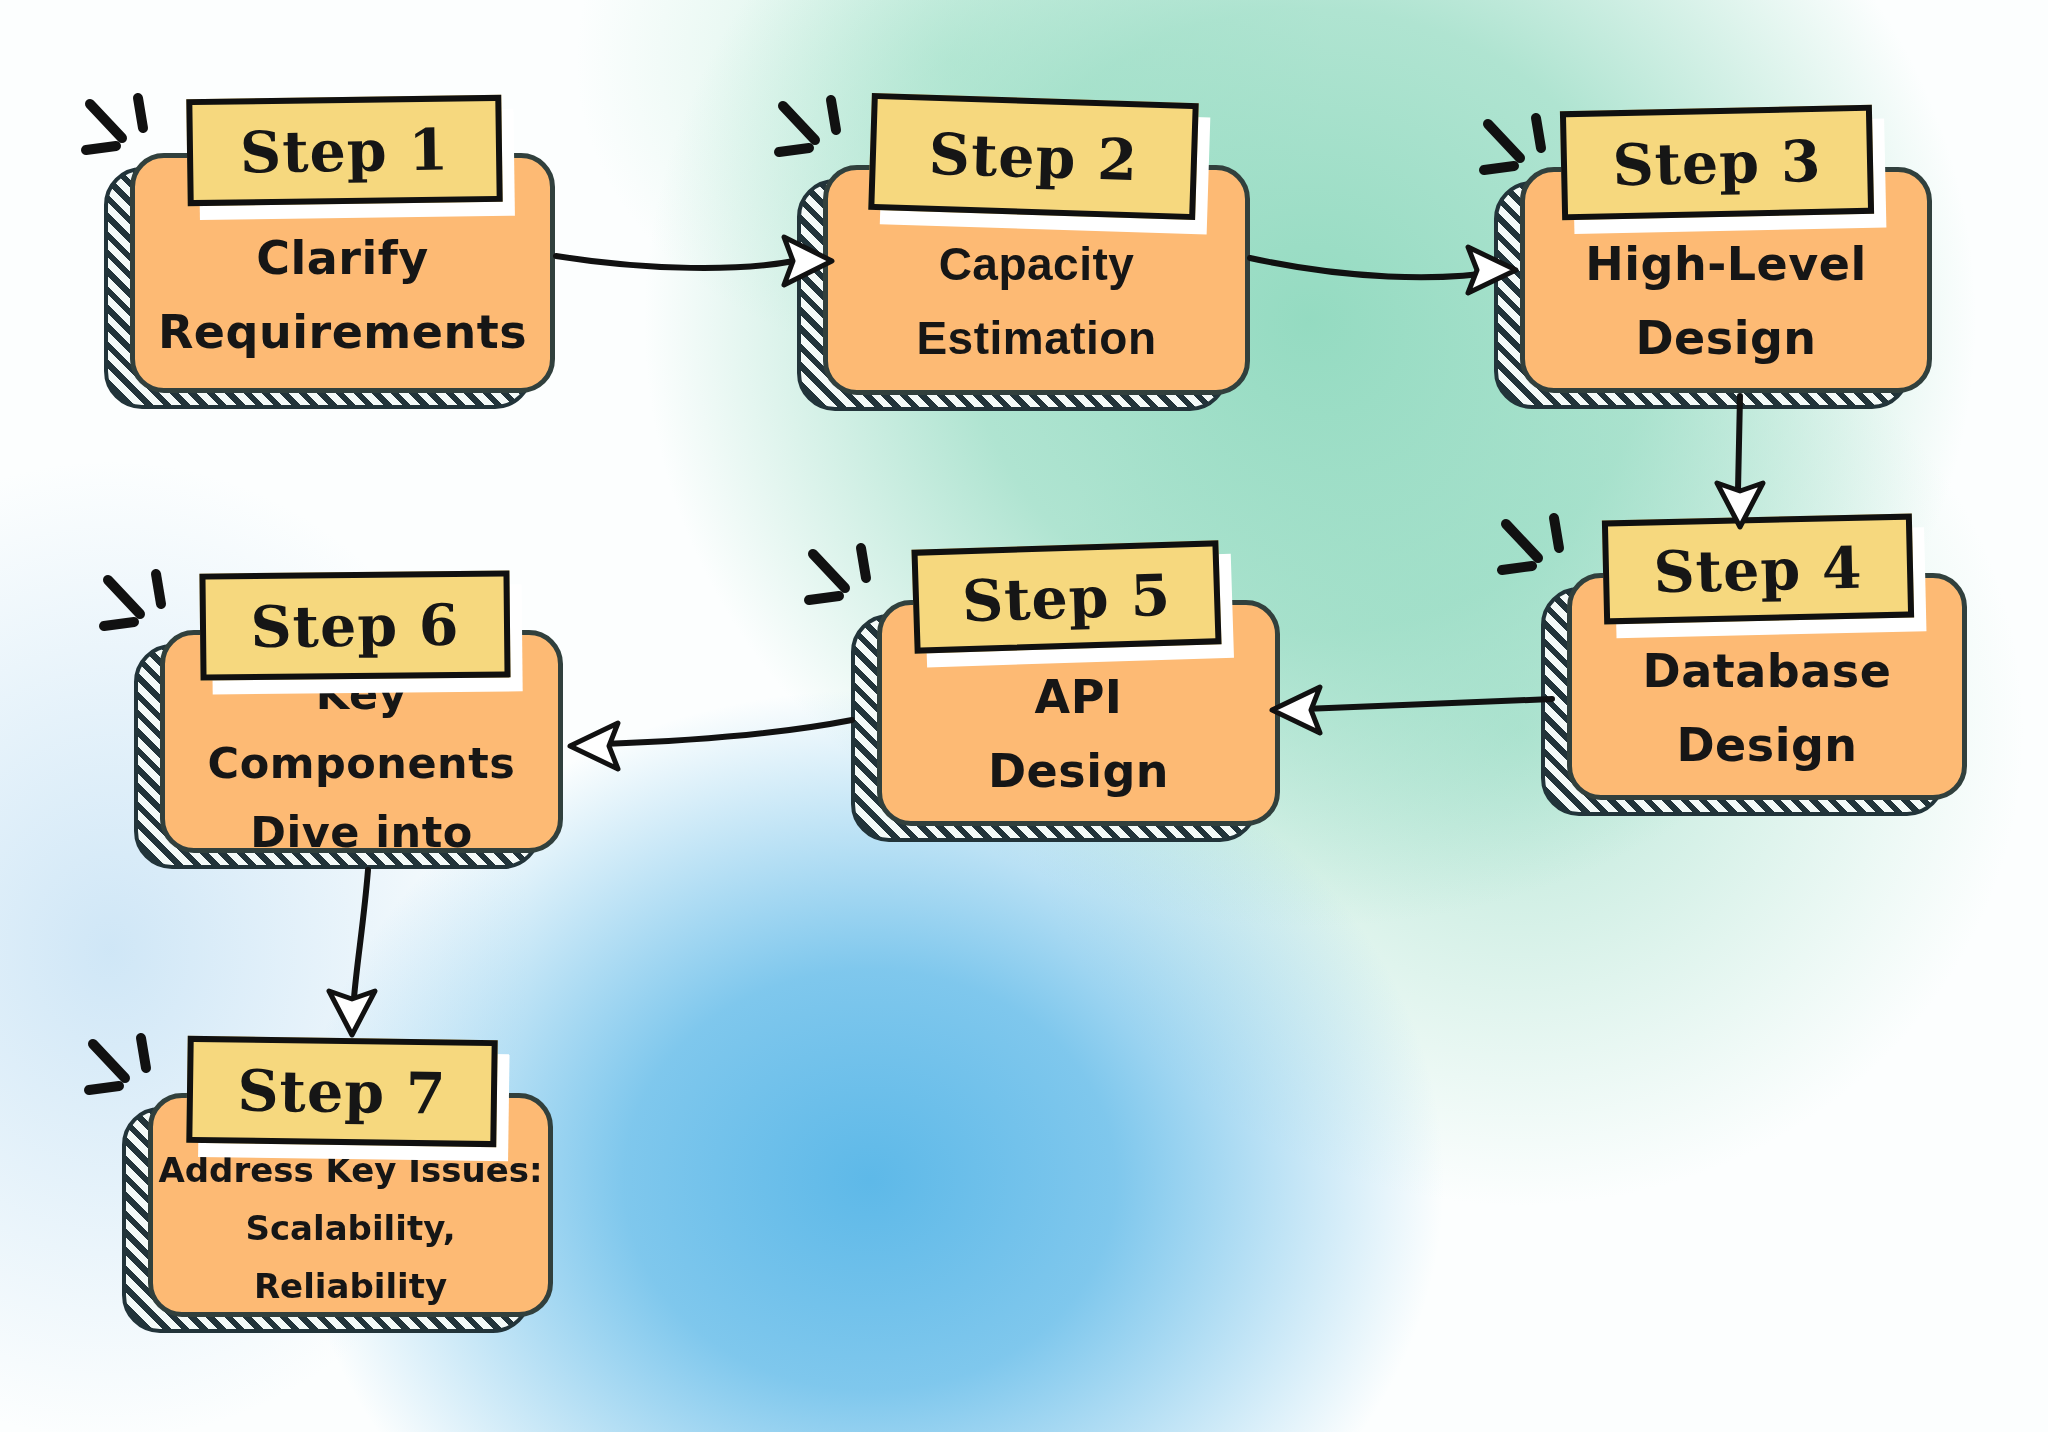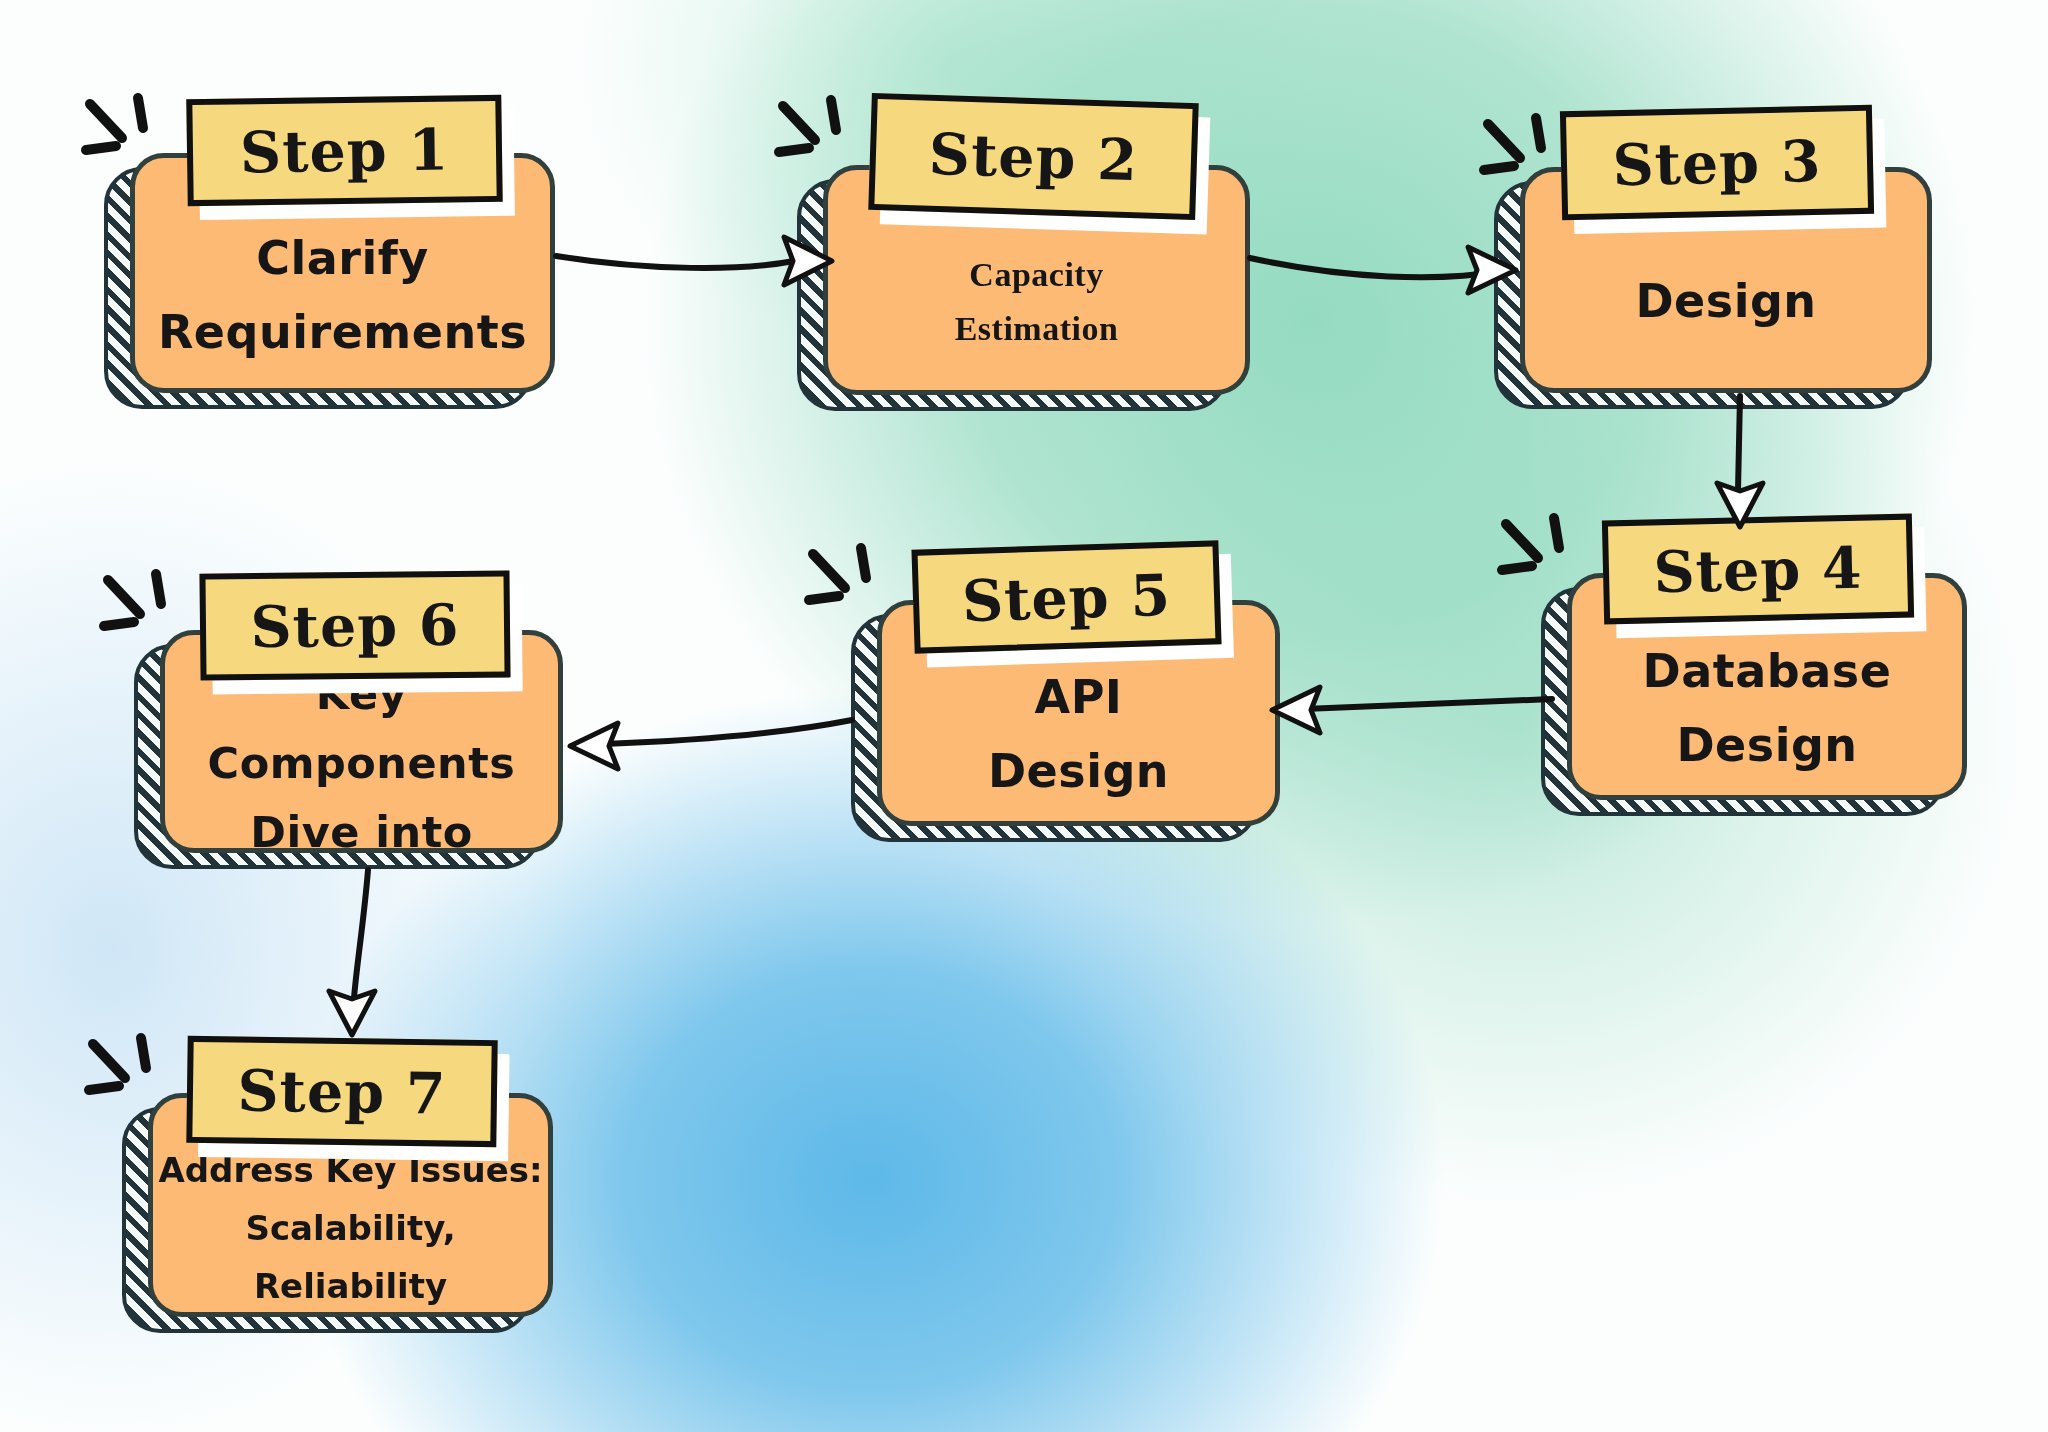--- a/index.html
+++ b/index.html
@@ -27,21 +27,21 @@
     position:absolute;inset:0;
     background:#fdba74;
     border:5px solid #31403d;
     border-radius:34px;
     display:flex;flex-direction:column;align-items:center;justify-content:center;
     text-align:center;color:#161616;
     z-index:1;
   }
   .box .pad{width:100%;}
   .line{display:block;font-weight:bold;font-size:46px;line-height:1.6;letter-spacing:0.5px;}
-  .serif .line{font-family:Liberation Serif, serif;font-size:34px;}
+  .serif .line{font-family:Liberation Sans, sans-serif;font-size:46px;}
   .small .line{font-size:34px;line-height:1.7;letter-spacing:0px;}
   .tight .line{font-size:43px;}
   .label{
     position:absolute;z-index:4;
     background:#f6d87e;
     border:6px solid #101010;
     box-shadow:12px 14px 0 #ffffff;
     display:flex;align-items:center;justify-content:center;
     font-family:"DejaVu Serif",serif;font-weight:bold;font-size:57px;color:#161616;
     letter-spacing:1px;
@@ -127,20 +127,21 @@
         <span class="line">Estimation</span>
       </div>
     </div>
     <div class="label" style="left:47px;top:-67px;width:315px;height:105px;transform:rotate(1.8deg);">Step 2</div>
   </div>
 
   <div class="step" style="left:1520px;top:167px;width:412px;height:226px;">
     <div class="hatch"></div>
     <div class="box" style="padding-top:44px;">
       <div class="pad">
+        <span class="line">High-Level</span>
         <span class="line">Design</span>
       </div>
     </div>
     <div class="label" style="left:41px;top:-59px;width:300px;height:97px;transform:rotate(-1.2deg);">Step 3</div>
   </div>
 
   <div class="step" style="left:1567px;top:573px;width:400px;height:227px;">
     <div class="hatch"></div>
     <div class="box" style="padding-top:44px;">
       <div class="pad">

